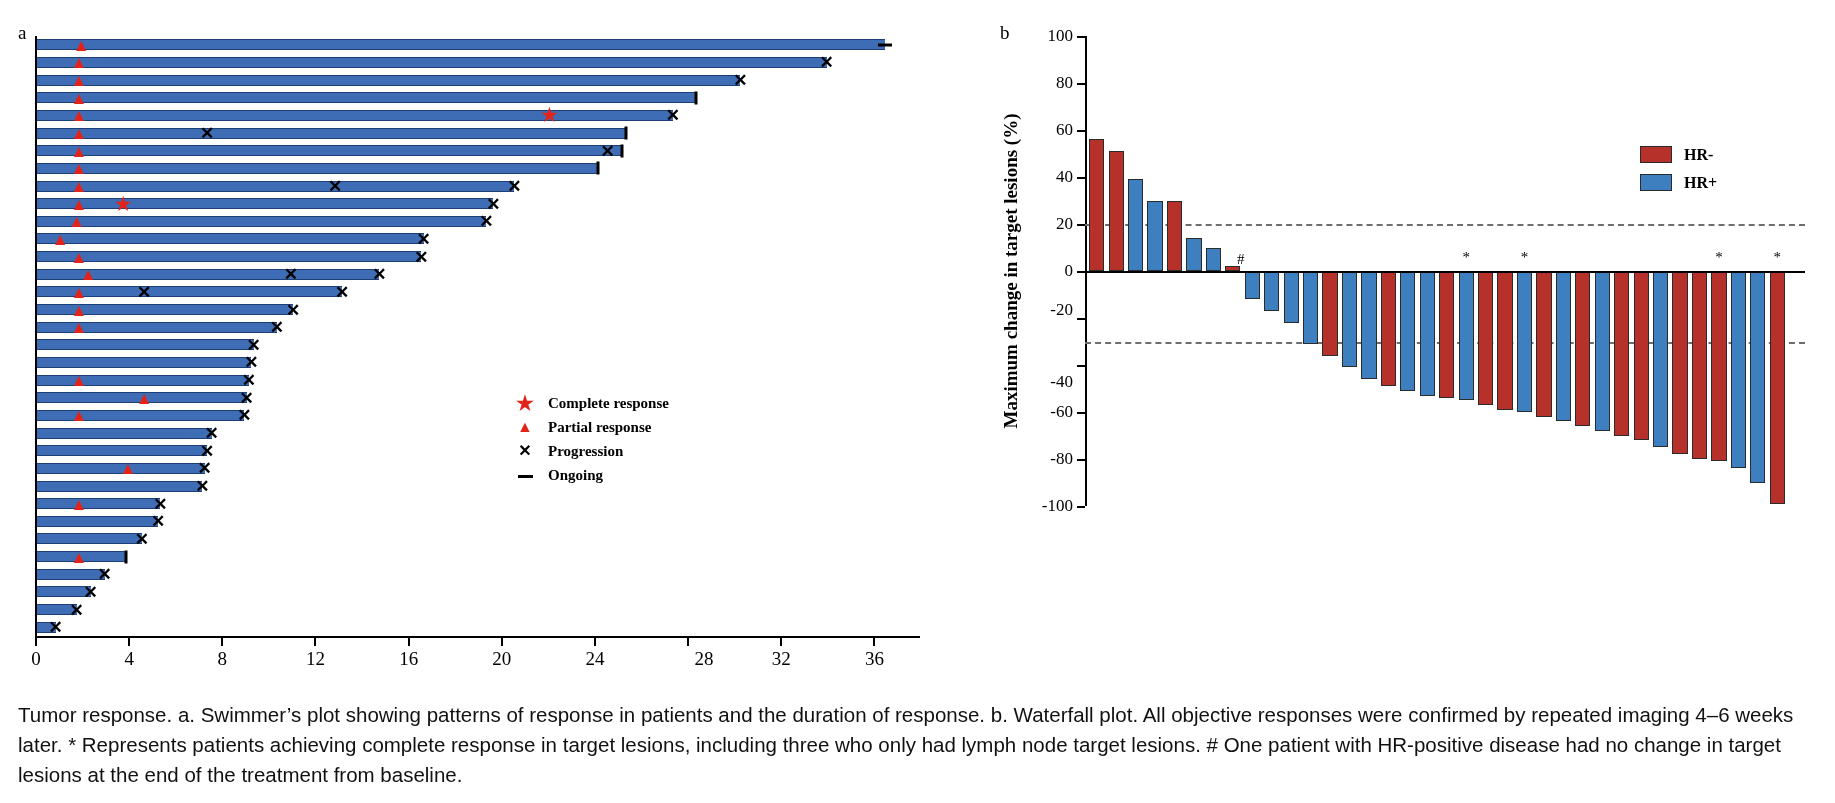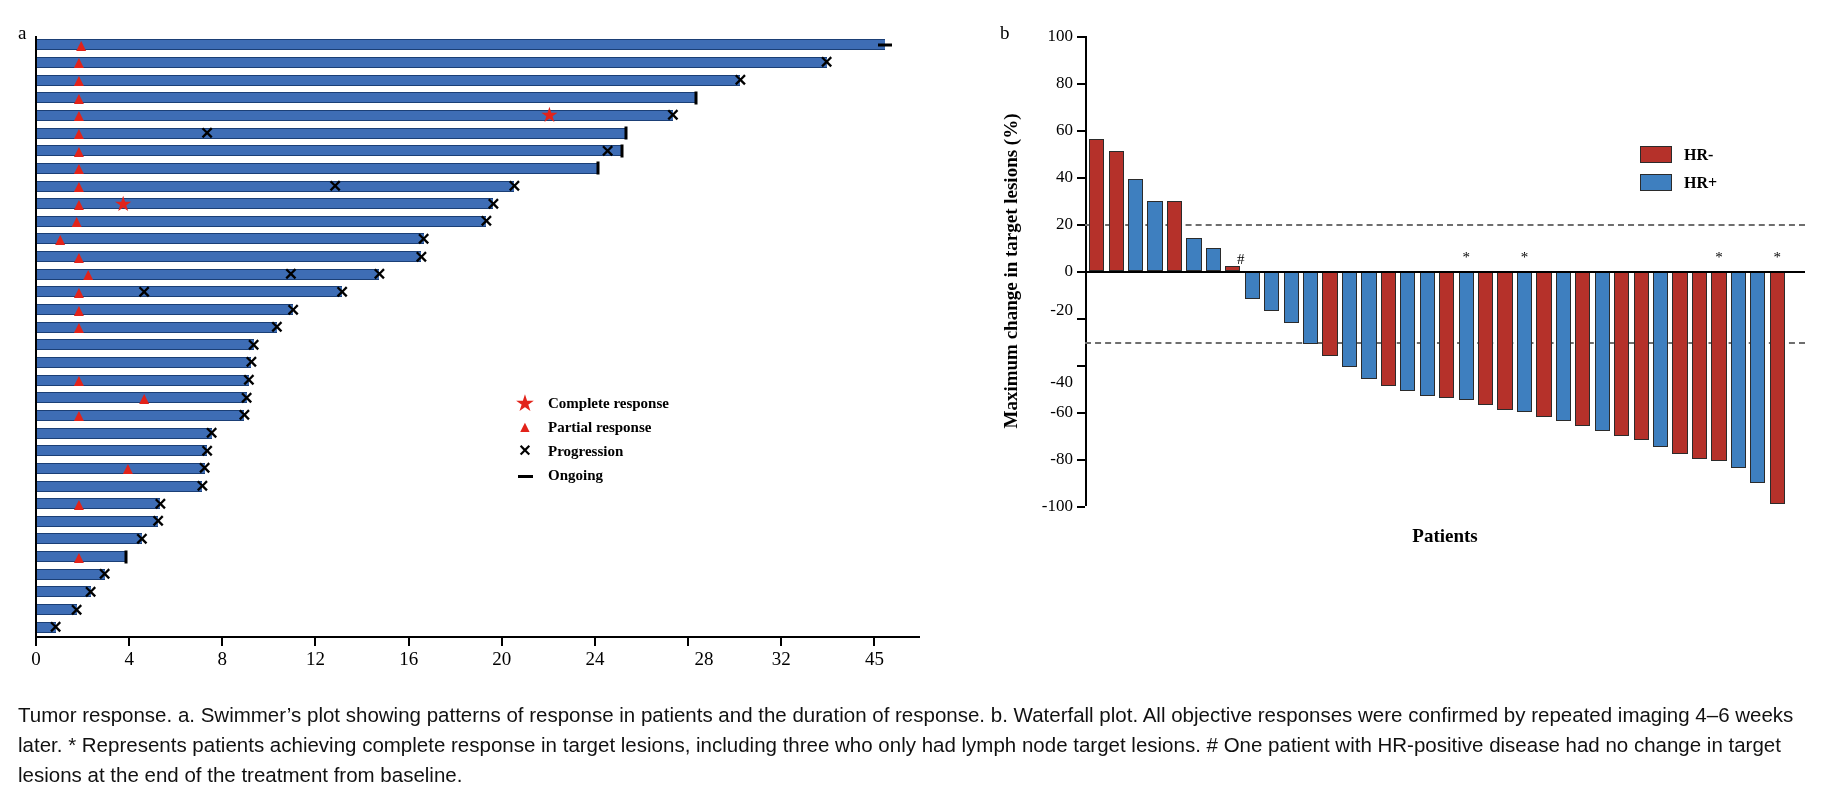--- a/index.html
+++ b/index.html
@@ -327,21 +327,21 @@
           <div class="swim-tick-label" style="left: 373.632px;">16</div>
           <div class="swim-tick" style="left: 465.789px;"></div>
           <div class="swim-tick-label" style="left: 466.789px;">20</div>
           <div class="swim-tick" style="left: 558.947px;"></div>
           <div class="swim-tick-label" style="left: 559.947px;">24</div>
           <div class="swim-tick" style="left: 652.105px;"></div>
           <div class="swim-tick-label" style="left: 653.105px; margin-left: 16px;">28</div>
           <div class="swim-tick" style="left: 745.263px;"></div>
           <div class="swim-tick-label" style="left: 746.263px;">32</div>
           <div class="swim-tick" style="left: 838.421px;"></div>
-          <div class="swim-tick-label" style="left: 839.421px;">45</div>
+          <div class="swim-tick-label" style="left: 839.421px;">36</div>
         </div>
       <div id="swim-bars">
           <div class="bar-row" style="top: 3.32353px; width: 885px;">
             <div class="bar" style="width: 847.737px;"></div>
             <div class="mk mk-tri" style="left: 44.25px;">▲</div>
             <div class="mk mk-ong" style="left: 847.737px;"></div>
           </div>
           <div class="bar-row" style="top: 20.9706px; width: 885px;">
             <div class="bar" style="width: 789.513px;"></div>
             <div class="mk mk-tri" style="left: 41.9211px;">▲</div>
@@ -597,18 +597,17 @@
           <div class="wf-ann" style="left: 633.944px; top: 213px;">*</div>
           <div class="wf-ann" style="left: 692.278px; top: 213px;">*</div>
         </div>
       <div id="wf-legend">
           <div class="wf-leg-row"><span class="wf-leg-sw" style="background: rgb(181, 49, 42);"></span><span>HR-</span></div>
           <div class="wf-leg-row"><span class="wf-leg-sw" style="background: rgb(62, 127, 191);"></span><span>HR+</span></div>
         </div>
     <div id="wf-zero" style="top: 235px; width: 720px;"></div>
       </div>
 
-    <div id="wf-xlabel">Patients</div>
   </div>
 
   <div id="caption">Tumor response. a. Swimmer’s plot showing patterns of response in patients and the duration of response. b. Waterfall plot. All objective responses were confirmed by repeated imaging 4–6 weeks later. * Represents patients achieving complete response in target lesions, including three who only had lymph node target lesions. # One patient with HR-positive disease had no change in target lesions at the end of the treatment from baseline.</div>
 
 </div>
 
 </body></html>

